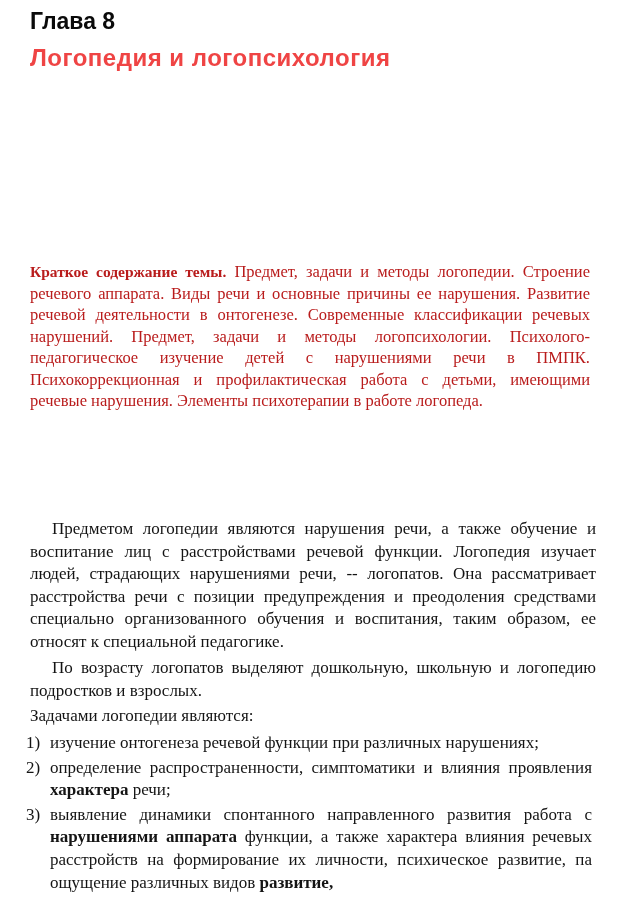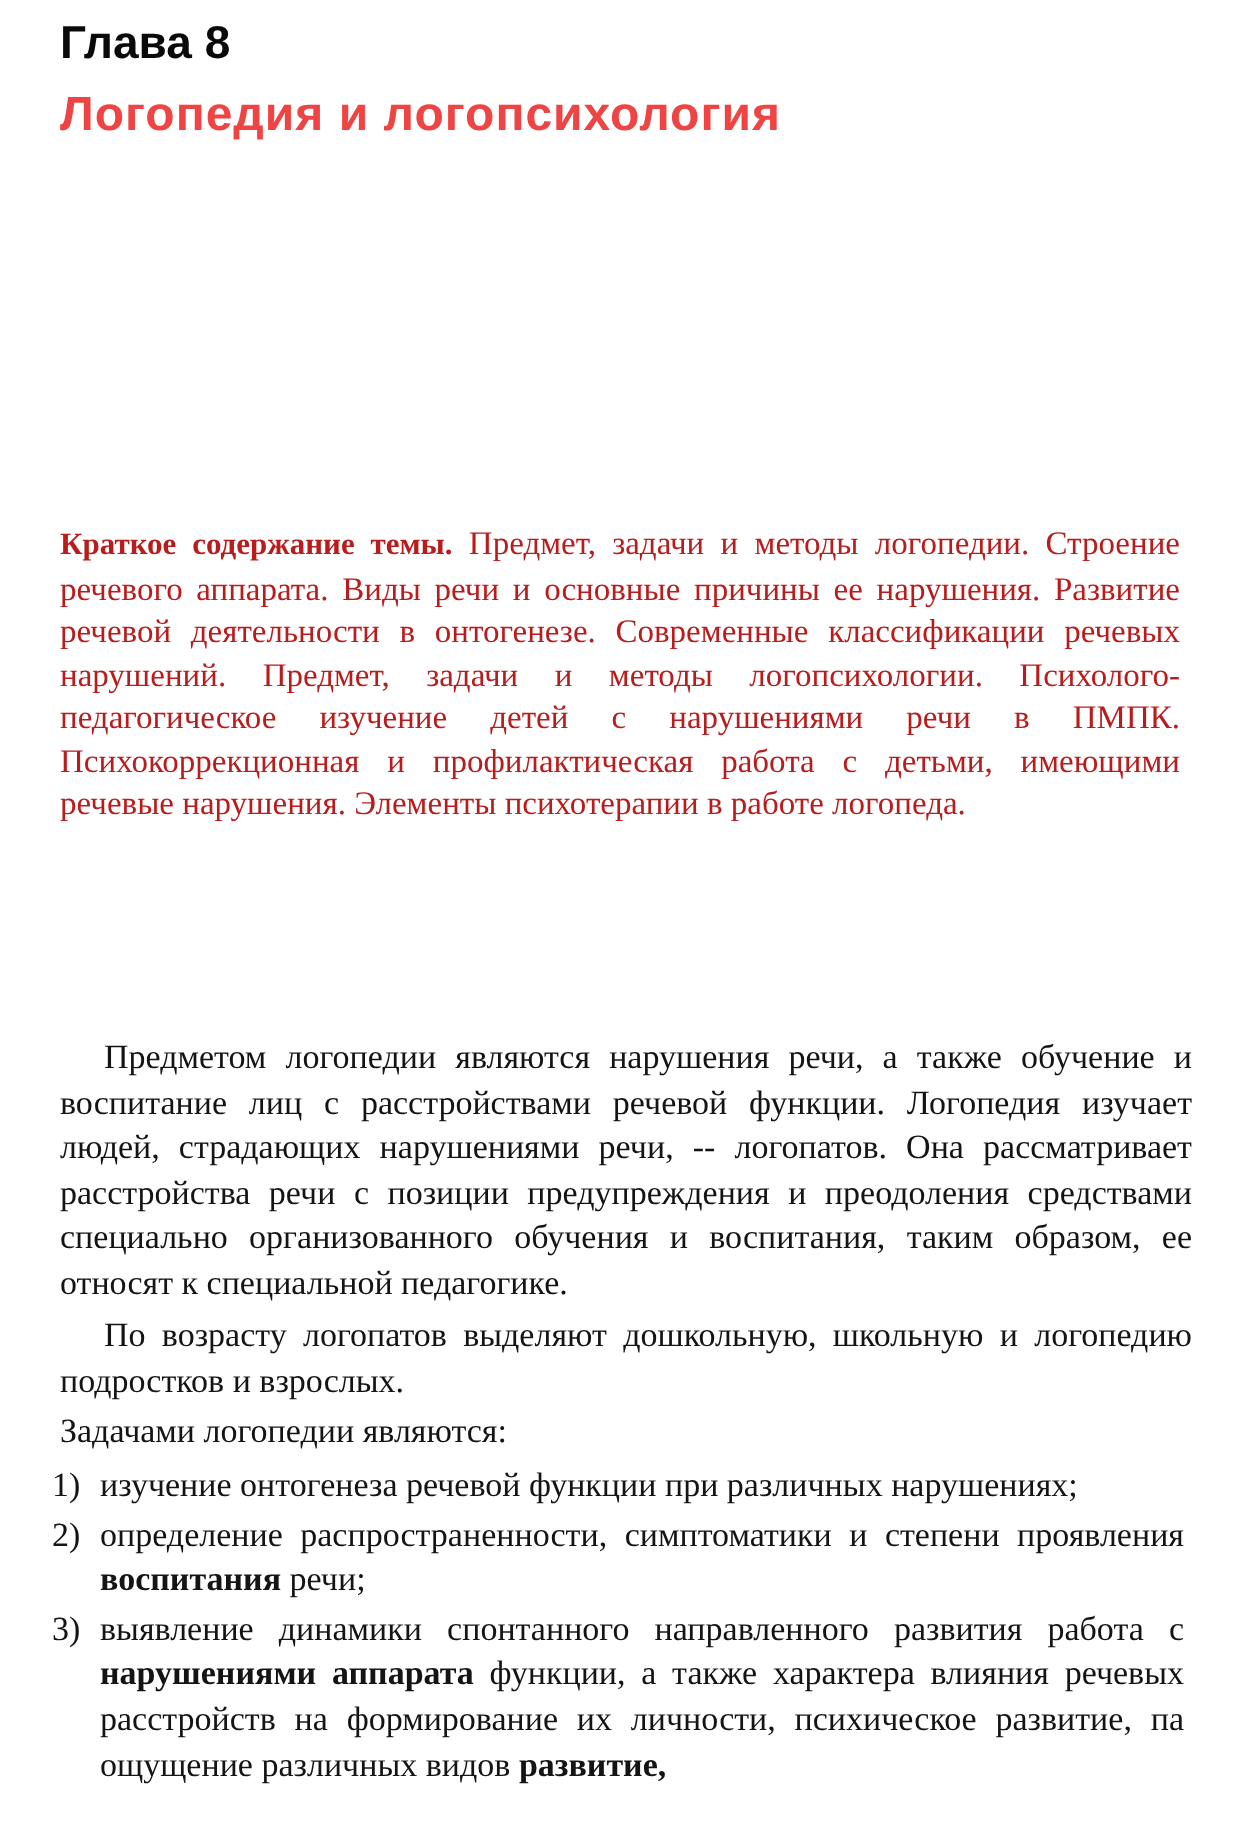--- a/index.html
+++ b/index.html
@@ -140,21 +140,21 @@
   <div class="body-block p3">Задачами логопедии являются:</div>
   <div class="body-block p2 indent">По возрасту логопатов выделяют дошкольную, школьную и логопедию подростков и взрослых.</div>
 
   <div class="list" id="task-list">
       <div class="list-item">
         <span class="num">1)</span>
         <span class="txt"><span>изучение онтогенеза речевой функции при различных нарушениях;</span></span>
       </div>
       <div class="list-item">
         <span class="num">2)</span>
-        <span class="txt"><span>определение распространенности, симптоматики и степени проявления </span><b>воспитания</b><span> речи;</span></span>
+        <span class="txt"><span>определение распространенности, симптоматики и влияния проявления </span><b>характера</b><span> речи;</span></span>
       </div>
       <div class="list-item">
         <span class="num">3)</span>
         <span class="txt"><span>выявление динамики спонтанного направленного развития работа с </span><b>нарушениями аппарата</b><span> функции, а также характера влияния речевых расстройств на формирование их личности, психическое развитие, па ощущение различных видов </span><b>развитие,</b></span>
       </div>
     </div>
 
 </div>
 
 </body></html>

